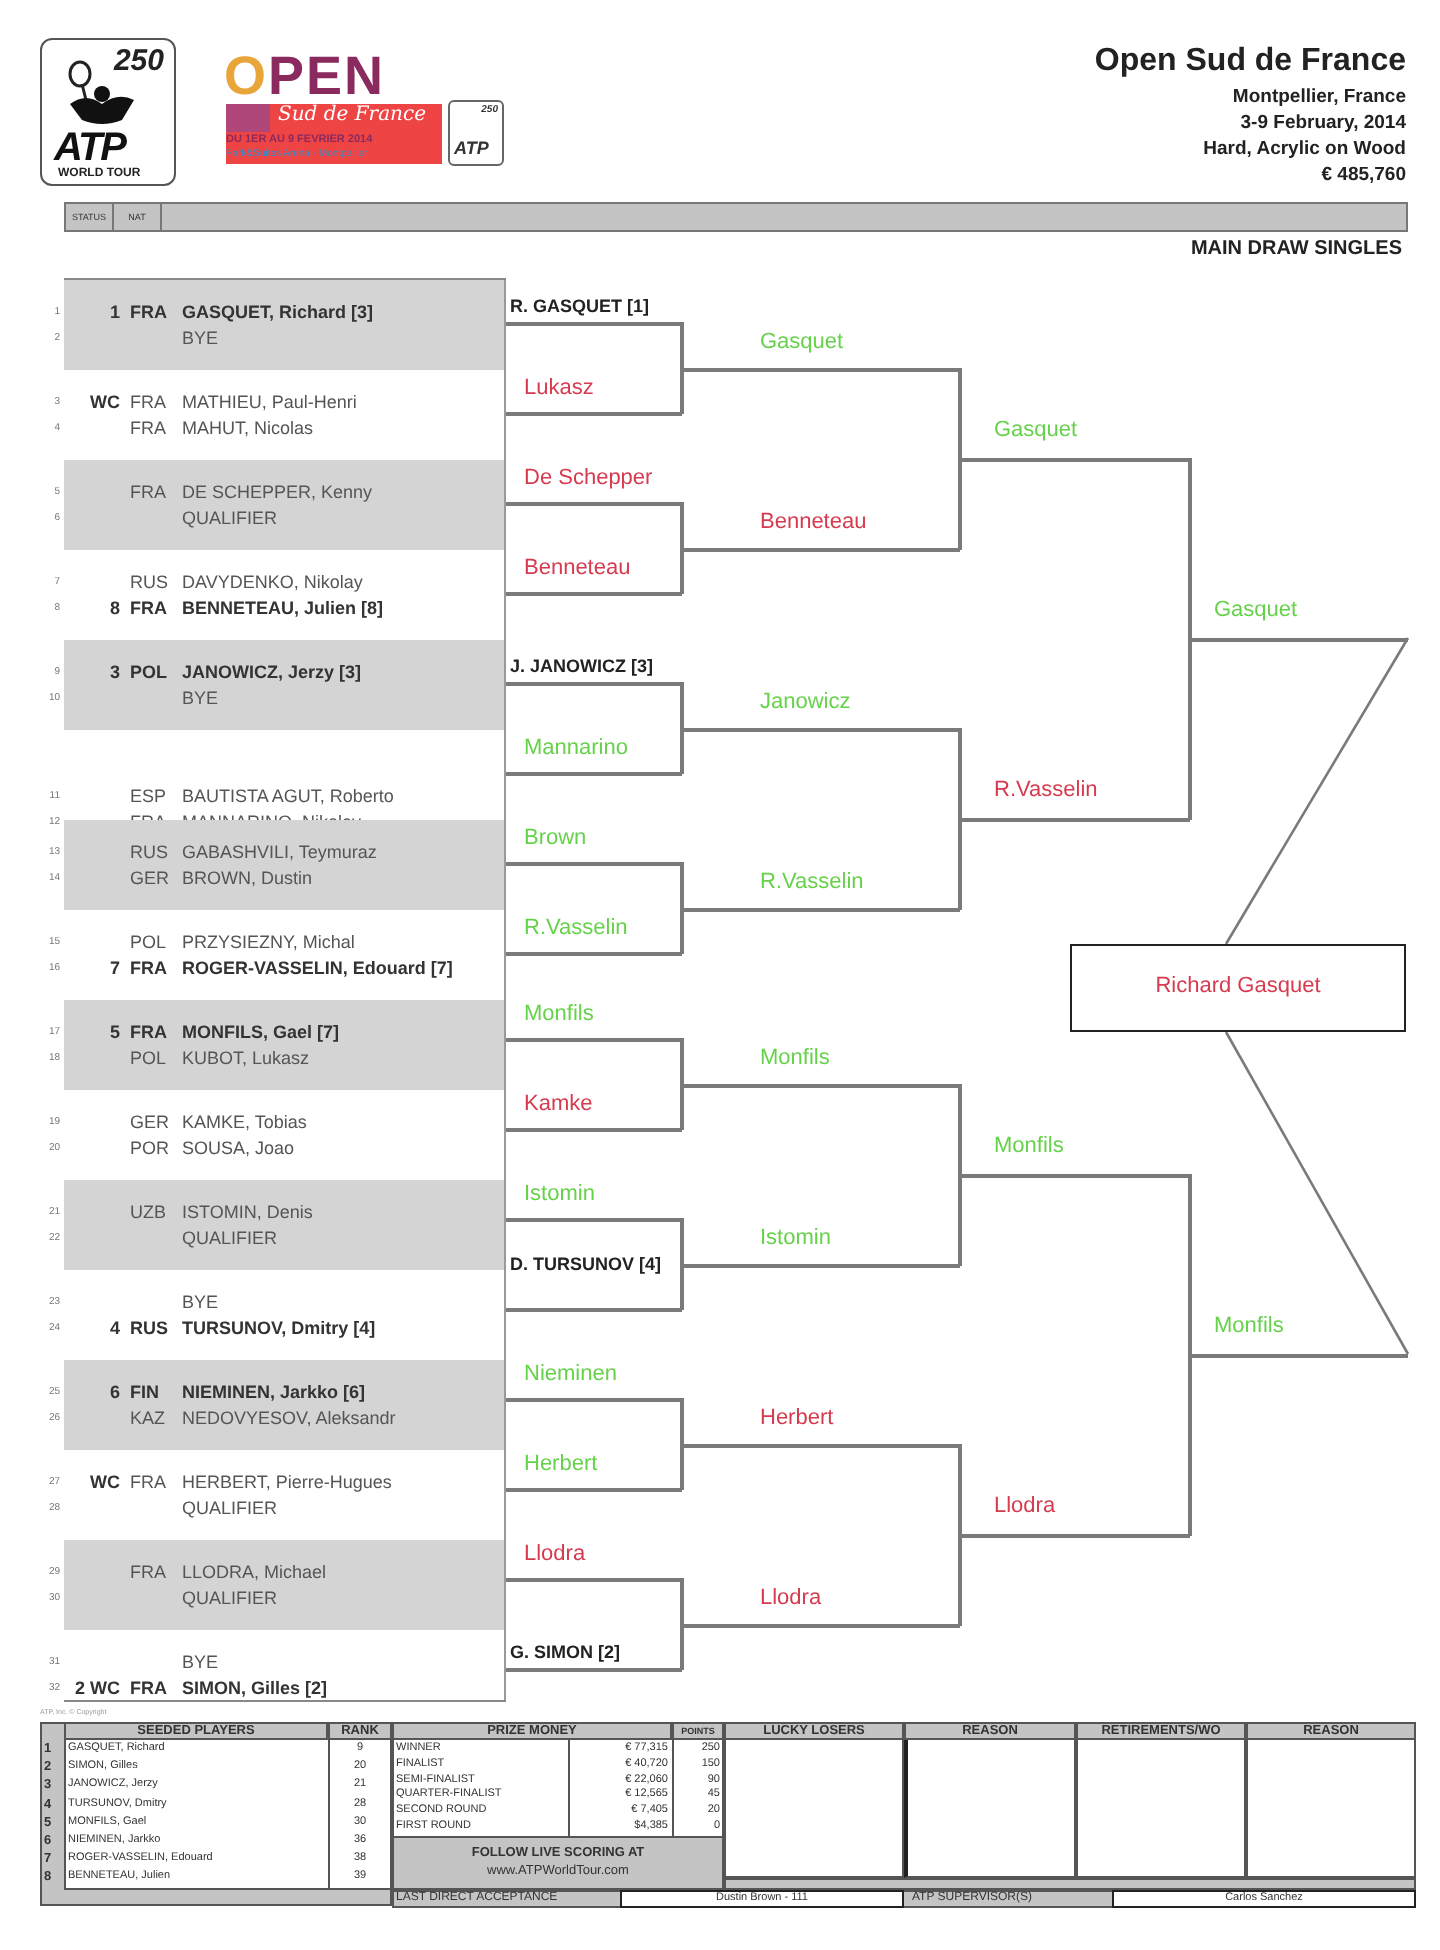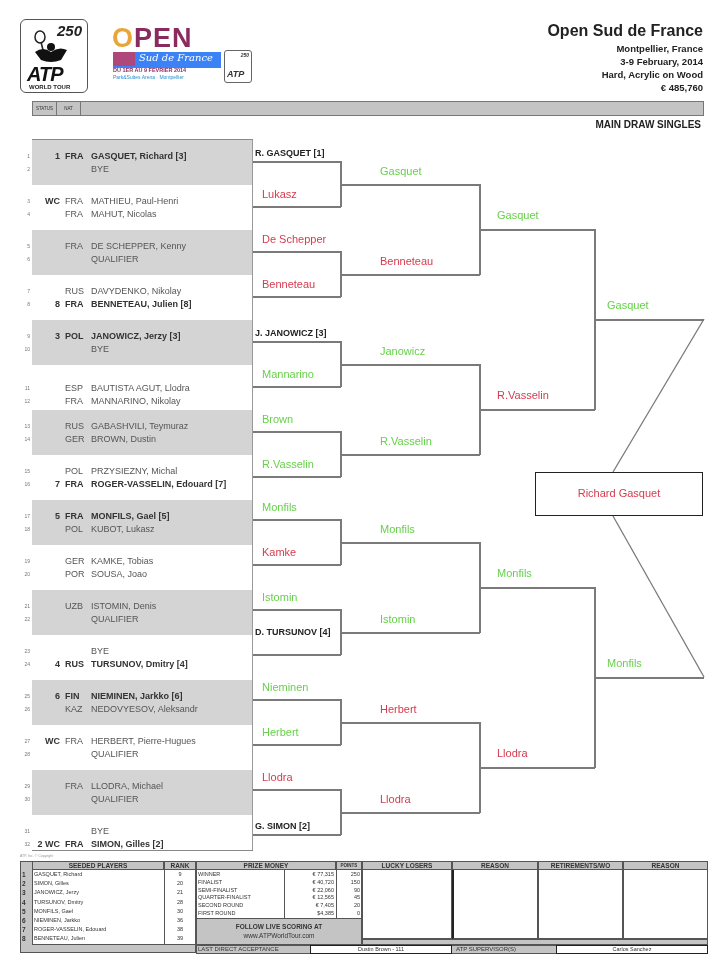--- a/index.html
+++ b/index.html
@@ -10,21 +10,21 @@
   
   .atp-logo { left: 20px; top: 19px; width: 68px; height: 74px; border: 1.5px solid #555; border-radius: 6px; background: #fff; }
   .atp-logo .n250 { position: absolute; right: 5px; top: 2px; font-weight: bold; font-style: italic; font-size: 15px; color: #222; }
   .atp-logo .player { position: absolute; left: 10px; top: 10px; width: 40px; height: 34px; }
   .atp-logo .atp { position: absolute; left: 6px; top: 43px; font-weight: bold; font-style: italic; font-size: 20px; color: #111; letter-spacing: -1px; }
   .atp-logo .wt { position: absolute; left: 8px; top: 64px; font-size: 6px; font-weight: bold; color: #222; }
 
   .open-logo { left: 110px; top: 27px; width: 110px; height: 60px; }
   .open-logo .open { position: absolute; left: 2px; top: -4px; font-size: 27px; font-weight: bold; color: #8a2a5e; letter-spacing: 1px; }
   .open-logo .open .dot { color: #e8a63a; }
-  .open-logo .sud { position: absolute; left: 3px; top: 25px; width: 108px; height: 16px; background: #3b82f6; }
+  .open-logo .sud { position: absolute; left: 3px; top: 25px; width: 108px; height: 30px; background: #ef4444; }
   .open-logo .sud .mag { position: absolute; left: 0; top: 0; width: 22px; height: 14px; background: #b0477a; }
   .open-logo .sud span { position: absolute; left: 26px; top: 0px; font-family: "DejaVu Serif", serif; font-style: italic; font-size: 10px; color: #fff; }
   .open-logo .dates { position: absolute; left: 3px; top: 40px; font-size: 5.5px; font-weight: bold; color: #8a2a5e; white-space: nowrap; }
   .open-logo .venue { position: absolute; left: 3px; top: 47px; font-size: 5px; color: #2d8fcf; white-space: nowrap; }
   .atp-small { left: 224px; top: 50px; width: 28px; height: 33px; border: 1px solid #666; border-radius: 3px; }
   .atp-small .n { position: absolute; right: 2px; top: 1px; font-size: 5px; font-weight: bold; font-style: italic; }
   .atp-small .a { position: absolute; left: 2px; top: 18px; font-size: 9px; font-weight: bold; font-style: italic; }
 
   .tourn-info { right: 17px; top: 22px; text-align: right; color: #222; }
   .tourn-info .t { font-size: 16px; font-weight: bold; margin-bottom: 2px; }
@@ -176,26 +176,26 @@
         <span class="nat">POL</span>
         <span class="name">JANOWICZ, Jerzy [3]</span>
       </div>
       <div class="row r2">
         <span class="line-no">10</span>
         <span class="seed"></span>
         <span class="nat"></span>
         <span class="name">BYE</span>
       </div>
     </div>
-    <div class="pair" style="top: 372px;">
+    <div class="pair" style="top: 382px;">
       <div class="row r1">
         <span class="line-no">11</span>
         <span class="seed"></span>
         <span class="nat">ESP</span>
-        <span class="name">BAUTISTA AGUT, Llodra</span>
+        <span class="name">BAUTISTA AGUT, Roberto</span>
       </div>
       <div class="row r2">
         <span class="line-no">12</span>
         <span class="seed"></span>
         <span class="nat">FRA</span>
         <span class="name">MANNARINO, Nikolay</span>
       </div>
     </div>
     <div class="pair shaded" style="top: 410px;">
       <div class="row r1">
@@ -223,21 +223,21 @@
         <span class="seed">7</span>
         <span class="nat">FRA</span>
         <span class="name">ROGER-VASSELIN, Edouard [7]</span>
       </div>
     </div>
     <div class="pair shaded" style="top: 500px;">
       <div class="row r1 bold">
         <span class="line-no">17</span>
         <span class="seed">5</span>
         <span class="nat">FRA</span>
-        <span class="name">MONFILS, Gael [5]</span>
+        <span class="name">MONFILS, Gael [7]</span>
       </div>
       <div class="row r2">
         <span class="line-no">18</span>
         <span class="seed"></span>
         <span class="nat">POL</span>
         <span class="name">KUBOT, Lukasz</span>
       </div>
     </div>
     <div class="pair" style="top: 545px;">
       <div class="row r1">

